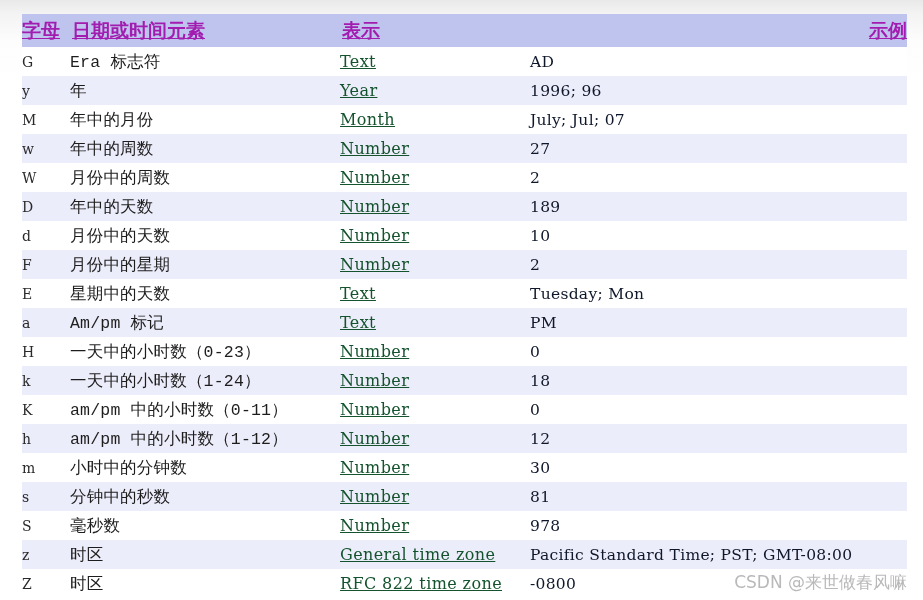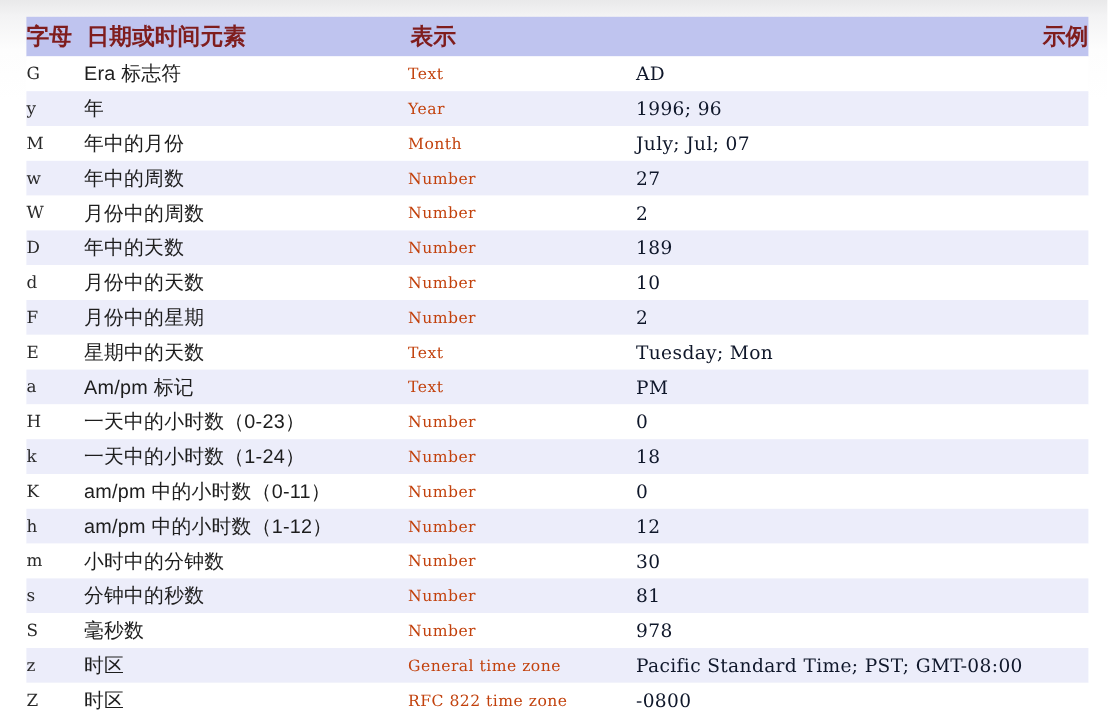--- a/index.html
+++ b/index.html
@@ -53,64 +53,66 @@
     text-align: left;
     vertical-align: middle;
     white-space: nowrap;
     overflow: visible;
   }
 
   
   tr.head-row th {
     height: 33px;
     background: #bfc4ef;
-    color: #7f1d1d;
+    color: #a21caf;
     font-weight: bold;
     font-size: 19px;
     font-family: "DejaVu Sans", "Liberation Sans", sans-serif;
     letter-spacing: 0px;
+    text-decoration: underline;
   }
   tr.head-row th.h-letter  { padding-left: 0px; }
   tr.head-row th.h-element { padding-left: 2px; }
   tr.head-row th.h-present { padding-left: 2px; }
   tr.head-row th.h-example { padding-left: 3px; text-align: right; }
 
   
   tbody tr.data-row            { height: 29px; }
   tbody tr.data-row.odd  td    { background: #ffffff; }
   tbody tr.data-row.even td    { background: #ecedfa; }
 
   td.cell-letter {
     font-family: "DejaVu Serif", "Liberation Serif", serif;
     font-size: 14px;
     color: #2a2a2a;
     padding-left: 2px;
   }
   td.cell-element {
-    font-family: Liberation Sans, sans-serif;
+    font-family: Liberation Mono, monospace;
     font-size: 16.5px;
     color: #1d1d1d;
     padding-left: 2px;
     letter-spacing: 0.2px;
   }
   td.cell-present {
     padding-left: 2px;
   }
   td.cell-example {
     font-family: "DejaVu Serif", "Liberation Serif", serif;
     font-size: 15.5px;
     color: #0f172a;
     padding-left: 3px;
     letter-spacing: 0.3px;
   }
 
   a.pattern-link {
-    color: #c2410c;
+    color: #14532d;
+    text-decoration: underline;
     font-family: "DejaVu Serif", "Liberation Serif", serif;
-    font-size: 13px;
+    font-size: 16px;
     letter-spacing: 0.4px;
     cursor: pointer;
   }
 
   
   #watermark {
     position: absolute;
     right: 16px;
     bottom: 6px;
     color: #b9b9b9;
@@ -254,14 +256,15 @@
           <tr class="data-row odd">
             <td class="cell-letter">Z</td>
             <td class="cell-element">时区</td>
             <td class="cell-present"><a class="pattern-link">RFC 822 time zone</a></td>
             <td class="cell-example">-0800</td>
           </tr>
         </tbody>
     </table>
   </div>
 
+  <div id="watermark">CSDN @来世做春风嘛</div>
 
 </div>
 
 </body></html>

